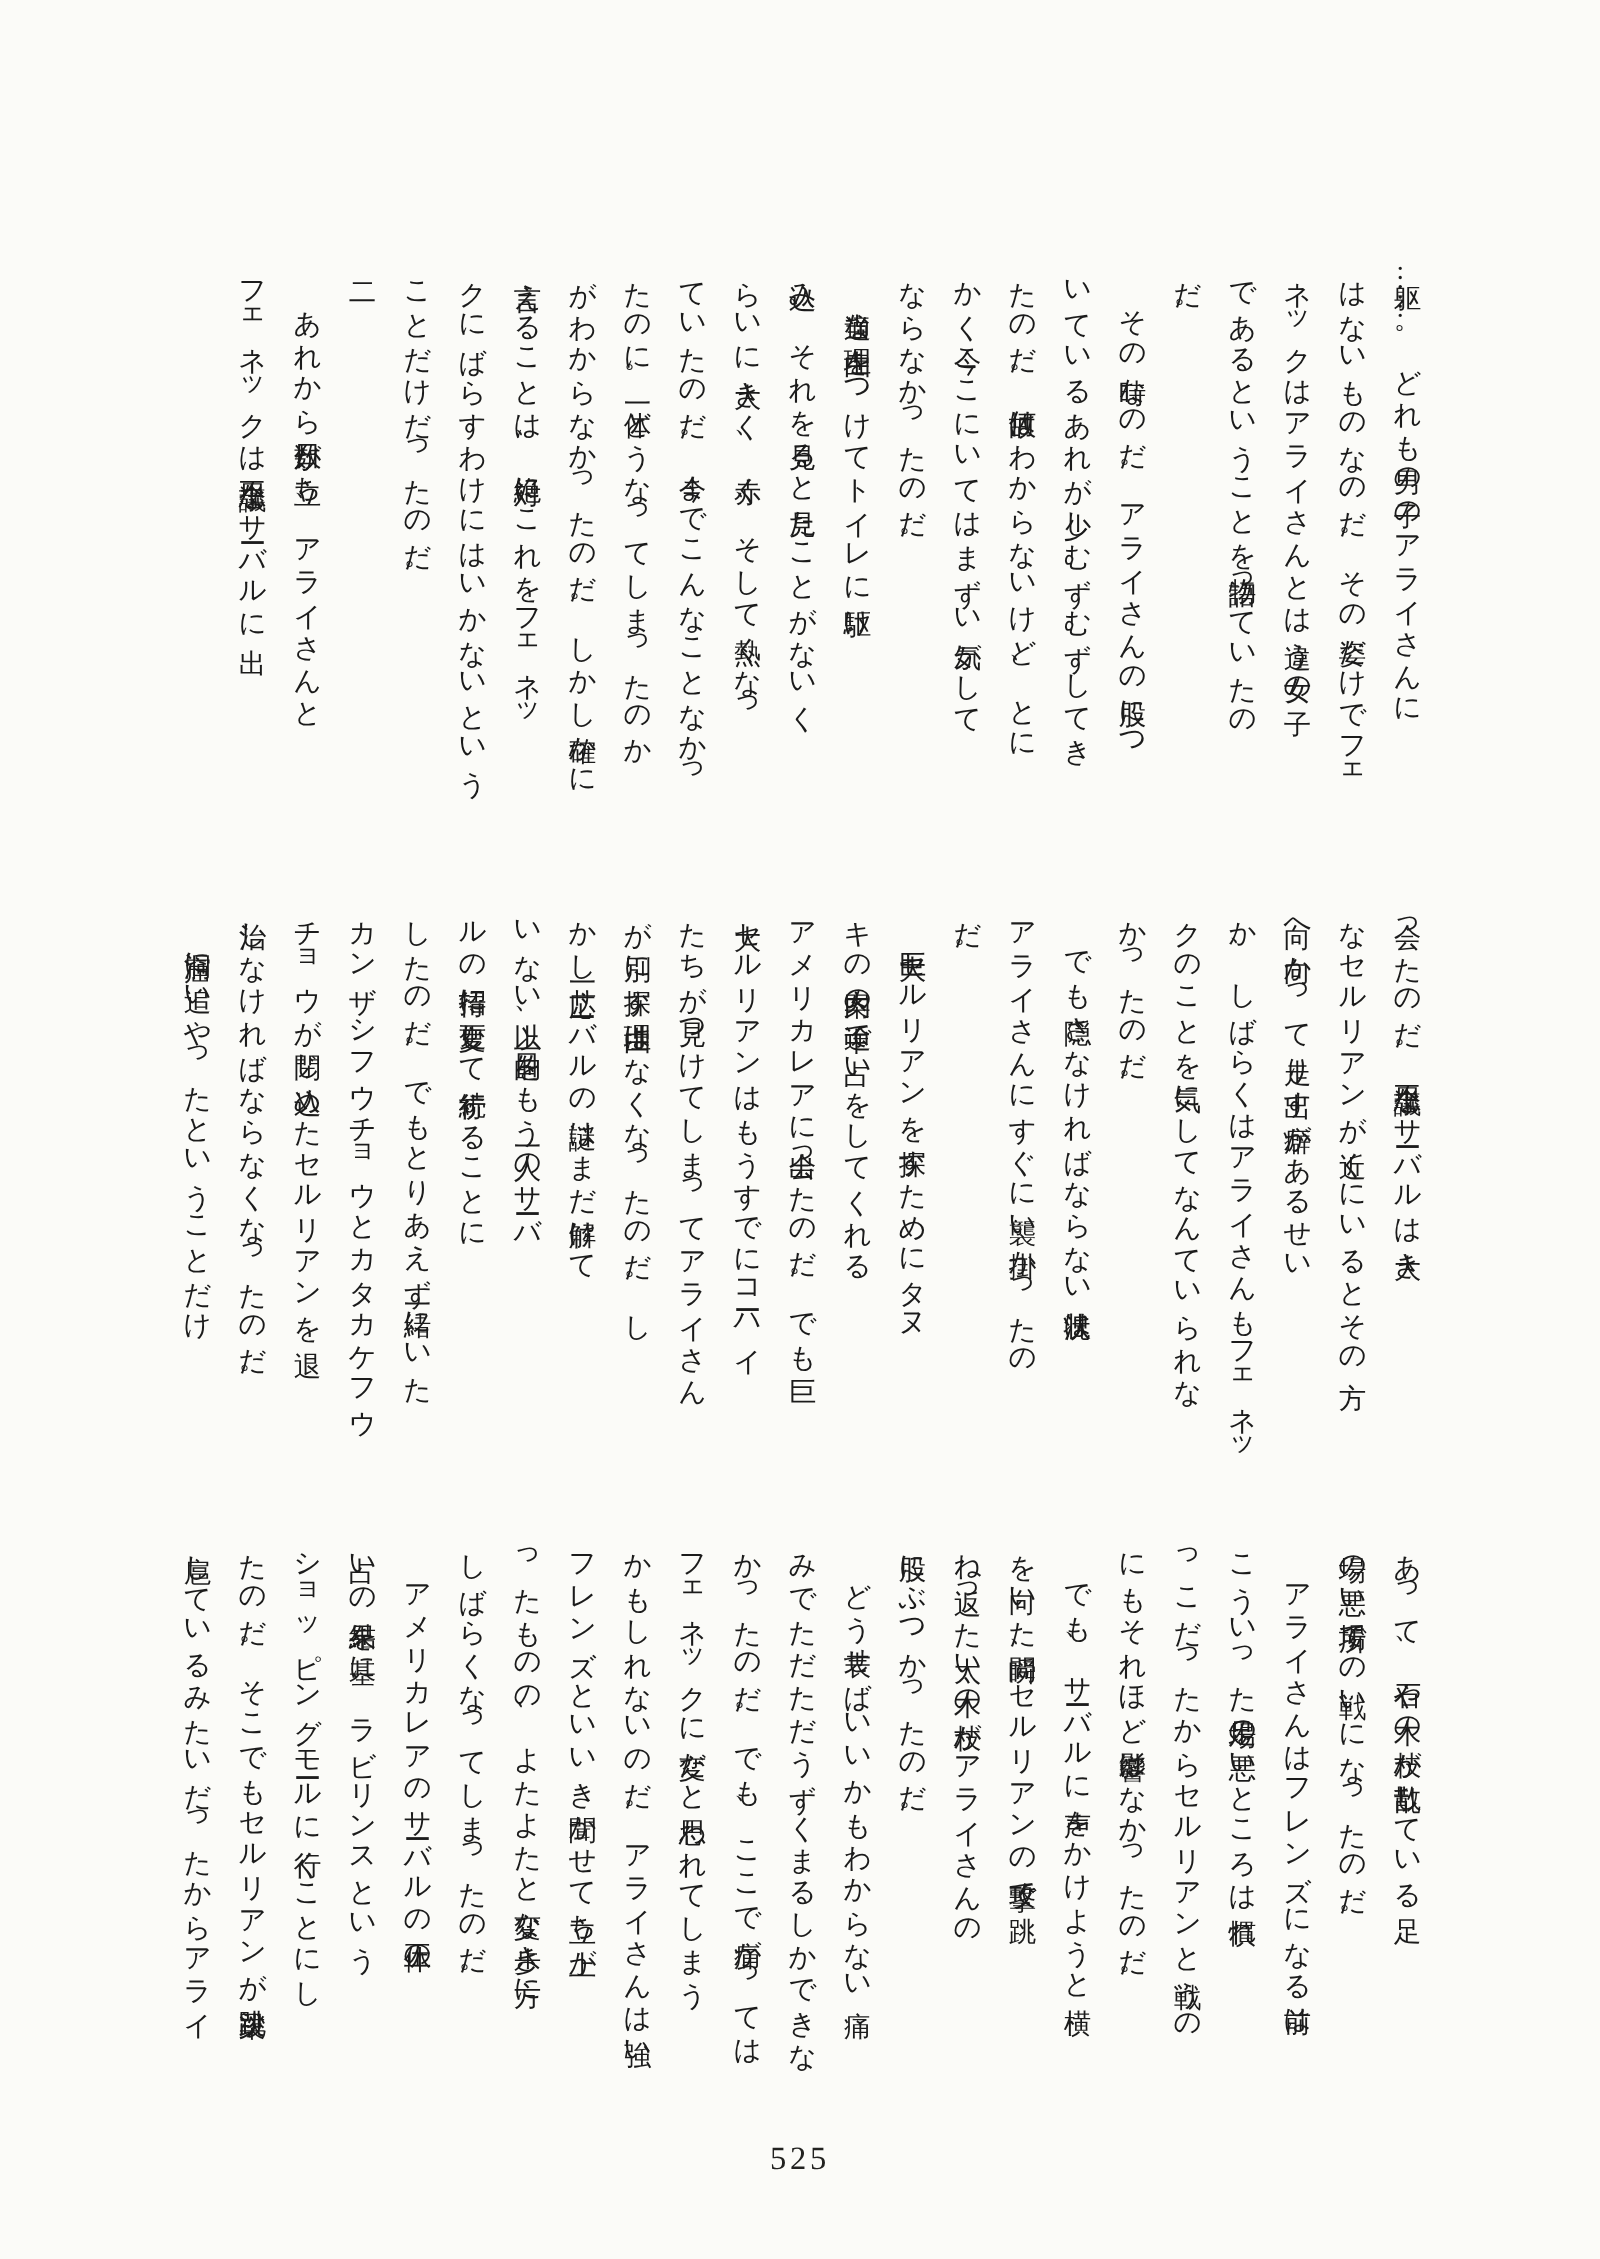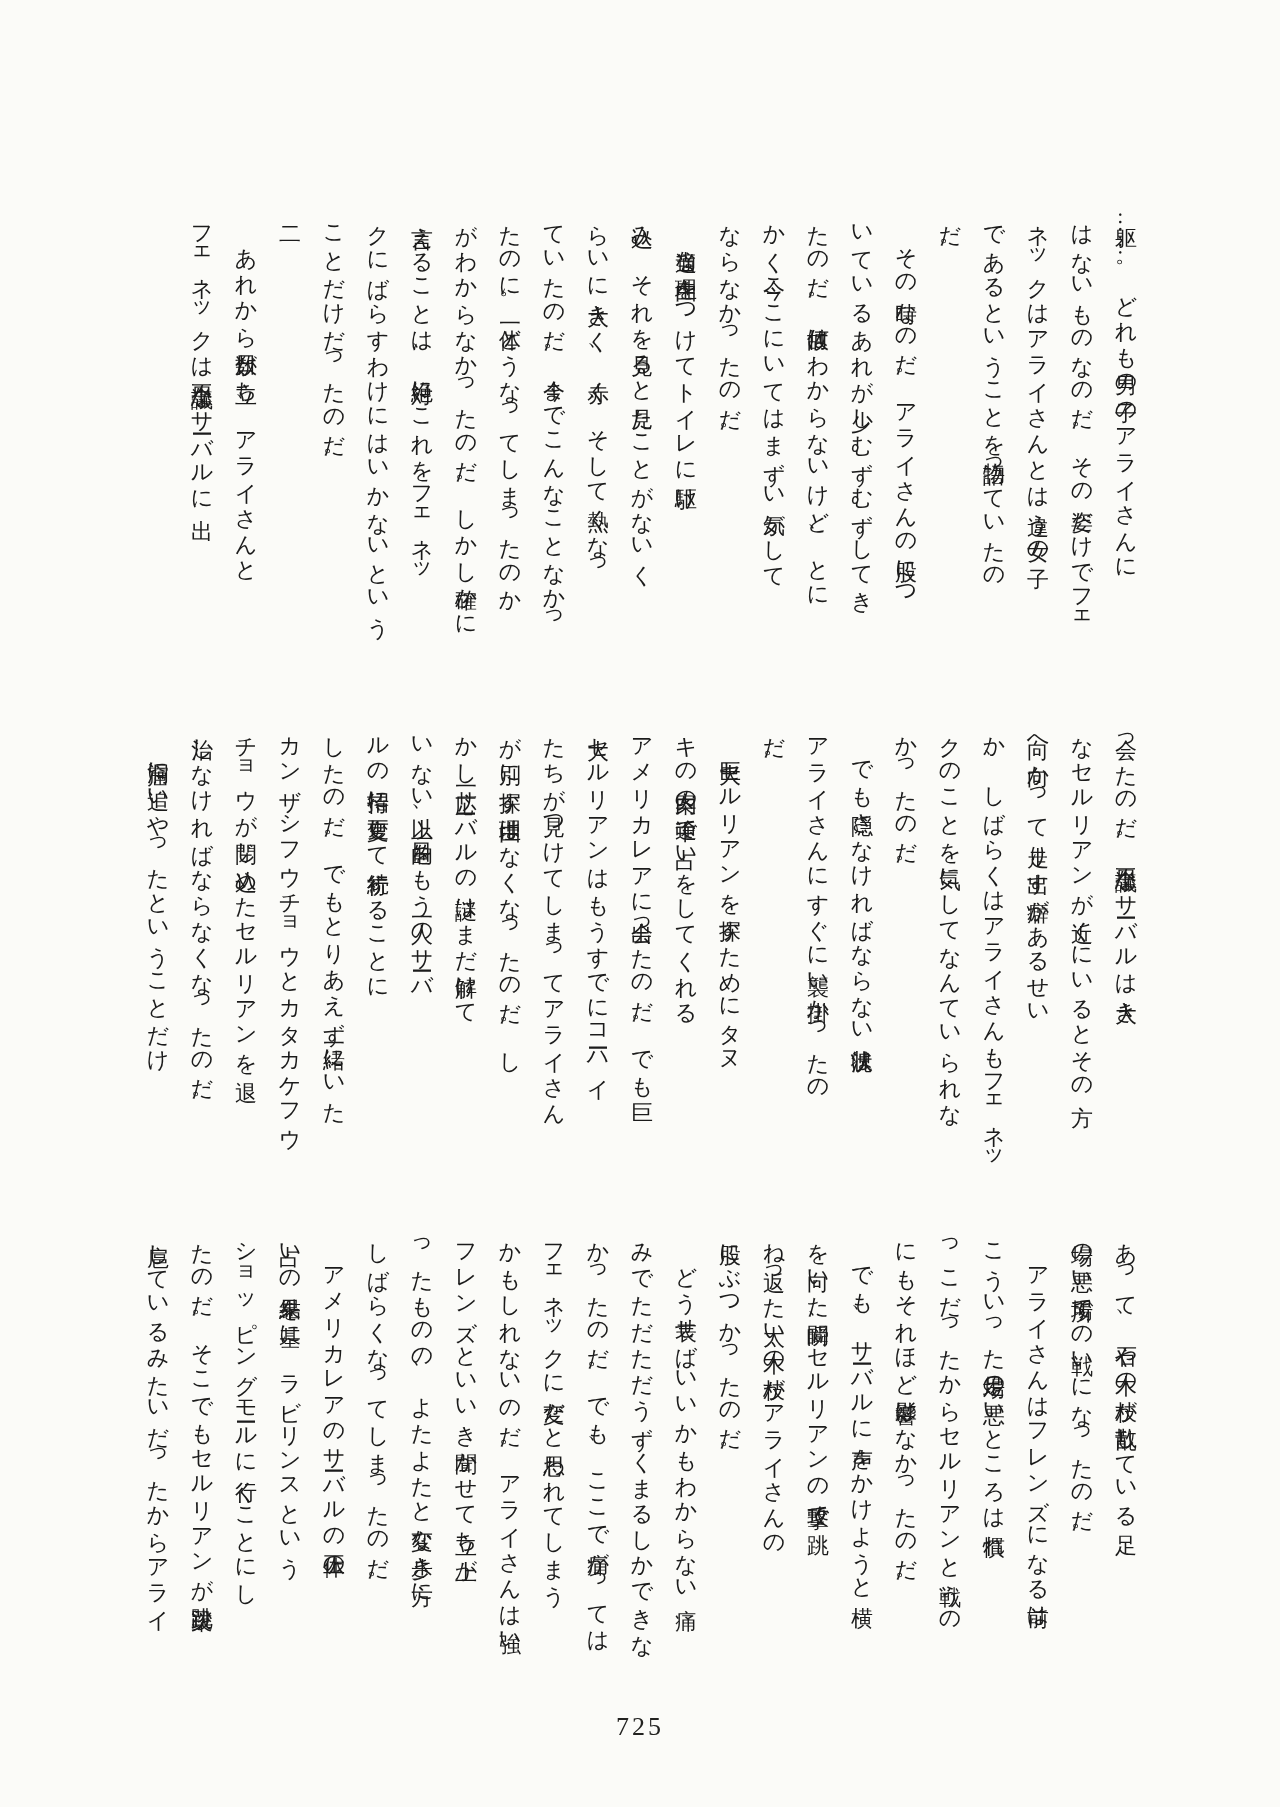--- a/index.html
+++ b/index.html
@@ -114,14 +114,14 @@
       <div class="col">かもしれないのだ。アライさんは強い</div>
       <div class="col">フレンズといいき聞かせて立ち上が</div>
       <div class="col">ったものの、よたよたと変な歩き方に</div>
       <div class="col">しばらくなってしまったのだ。</div>
       <div class="col">　アメリカレアのサーバルの正体の</div>
       <div class="col">占いの結果を基に、ラビリンスという</div>
       <div class="col">ショッピングモールに行くことにし</div>
       <div class="col">たのだ。そこでもセルリアンが跳梁跋</div>
       <div class="col">扈しているみたいだったからアライ</div>
     </div>
-  <div class="page-number">725</div>
+  <div class="page-number">525</div>
 </div>
 
 </body></html>

